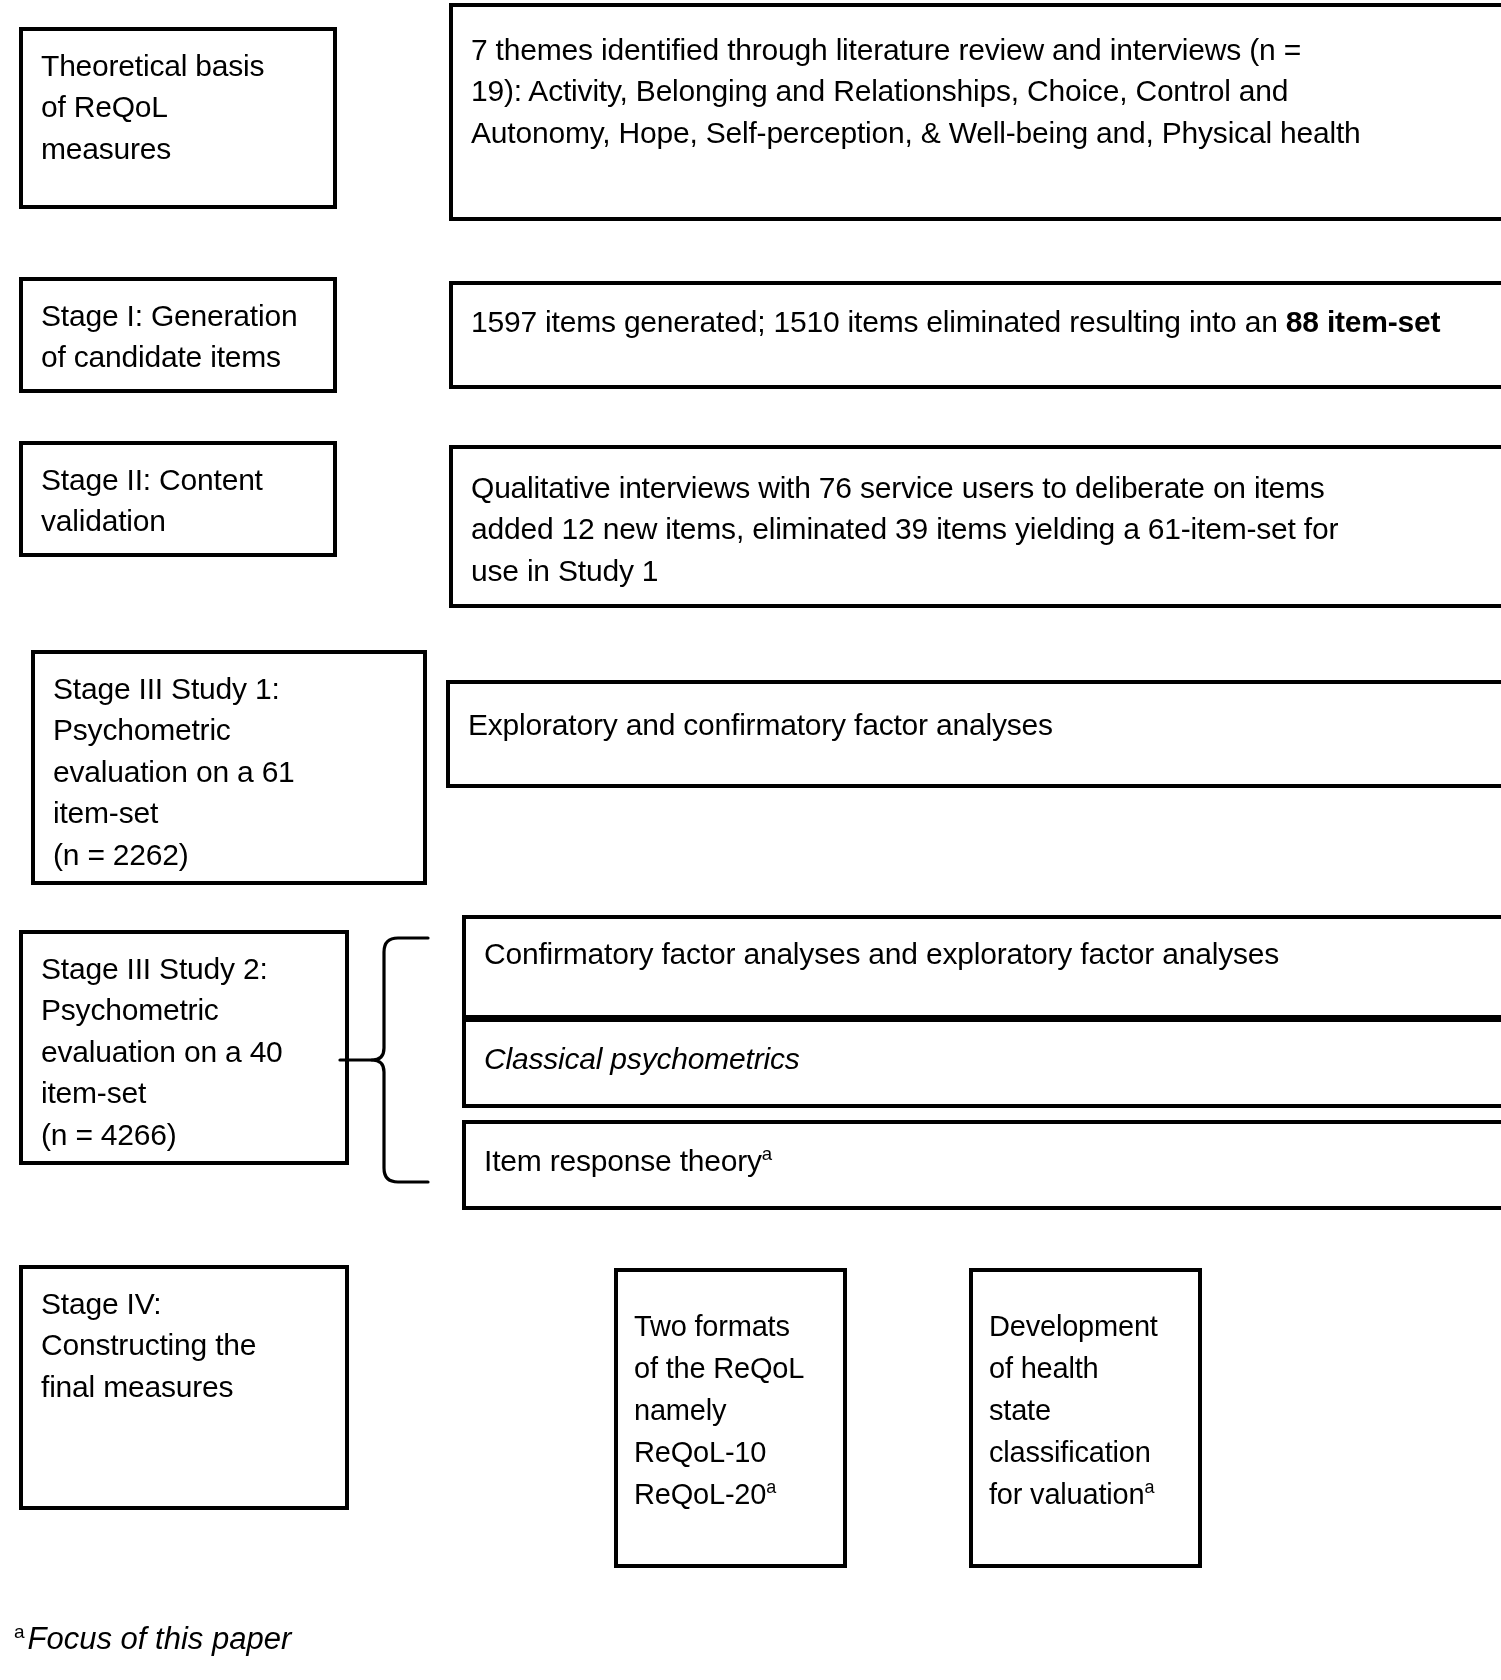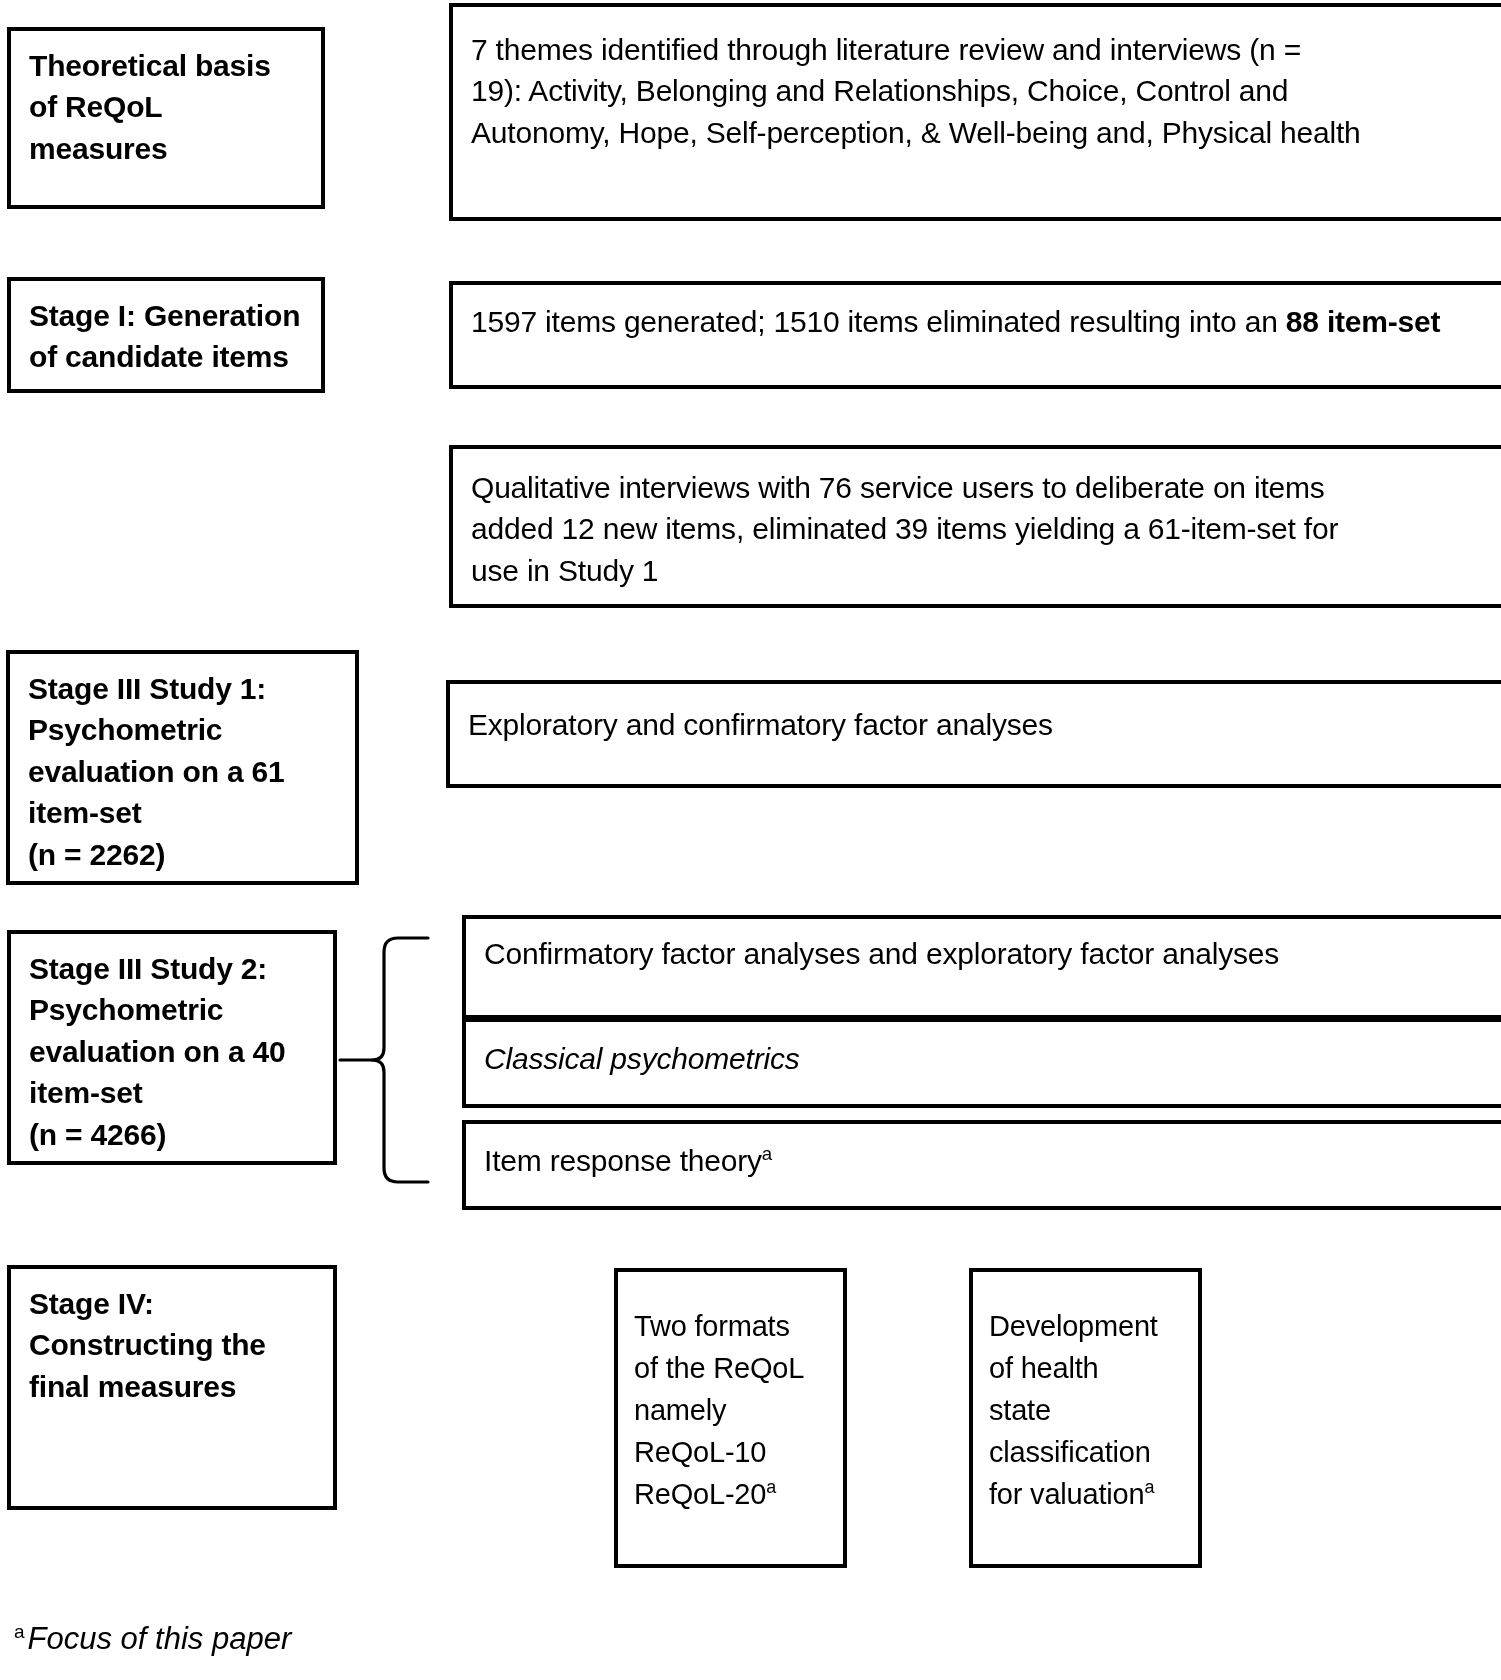--- a/index.html
+++ b/index.html
@@ -20,23 +20,24 @@
   }
   .box {
     position: absolute;
     box-sizing: border-box;
     border: 4px solid #000000;
     background: #ffffff;
     padding: 14px 16px 10px 18px;
     line-height: 1.38;
   }
   .stage-box {
-    font-weight: bold;
+    font-weight: normal;
     font-size: 30px;
     letter-spacing: -0.2px;
+    margin-left: 12px;
   }
   .detail-box {
     font-weight: normal;
     font-size: 30px;
     letter-spacing: -0.2px;
     margin-left: 34px;
   }
   .detail-box b { font-weight: bold; }
   .narrow-box {
     font-size: 29px;
@@ -86,28 +87,32 @@
 
   <div class="box stage-box" style="left:7px; top:277px; width:318px; height:116px;">
     <span class="txt-line">Stage I: Generation</span>
     <span class="txt-line">of candidate items</span>
   </div>
 
   <div class="box detail-box" style="left:415px; top:281px; width:1080px; height:108px; padding-top:16px;">
     <span>1597 items generated; 1510 items eliminated resulting into an </span><b>88 item-set</b>
   </div>
 
+  <div class="box stage-box" style="left:7px; top:441px; width:318px; height:116px;">
+    <span class="txt-line">Stage II: Content</span>
+    <span class="txt-line">validation</span>
+  </div>
 
   <div class="box detail-box" style="left:415px; top:445px; width:1080px; height:163px; padding-top:18px;">
     <span class="txt-line">Qualitative interviews with 76 service users to deliberate on items</span>
     <span class="txt-line">added 12 new items, eliminated 39 items yielding a 61-item-set for</span>
     <span class="txt-line">use in Study 1</span>
   </div>
 
-  <div class="box stage-box" style="left:6px; top:650px; width:353px; height:235px;">
+  <div class="box stage-box" style="left:19px; top:650px; width:396px; height:235px;">
     <span class="txt-line">Stage III Study 1:</span>
     <span class="txt-line">Psychometric</span>
     <span class="txt-line">evaluation on a 61</span>
     <span class="txt-line">item-set</span>
     <span class="txt-line">(n = 2262)</span>
   </div>
 
   <div class="box detail-box" style="left:412px; top:680px; width:1083px; height:108px; padding-top:20px;">
     <span>Exploratory and confirmatory factor analyses</span>
   </div>

